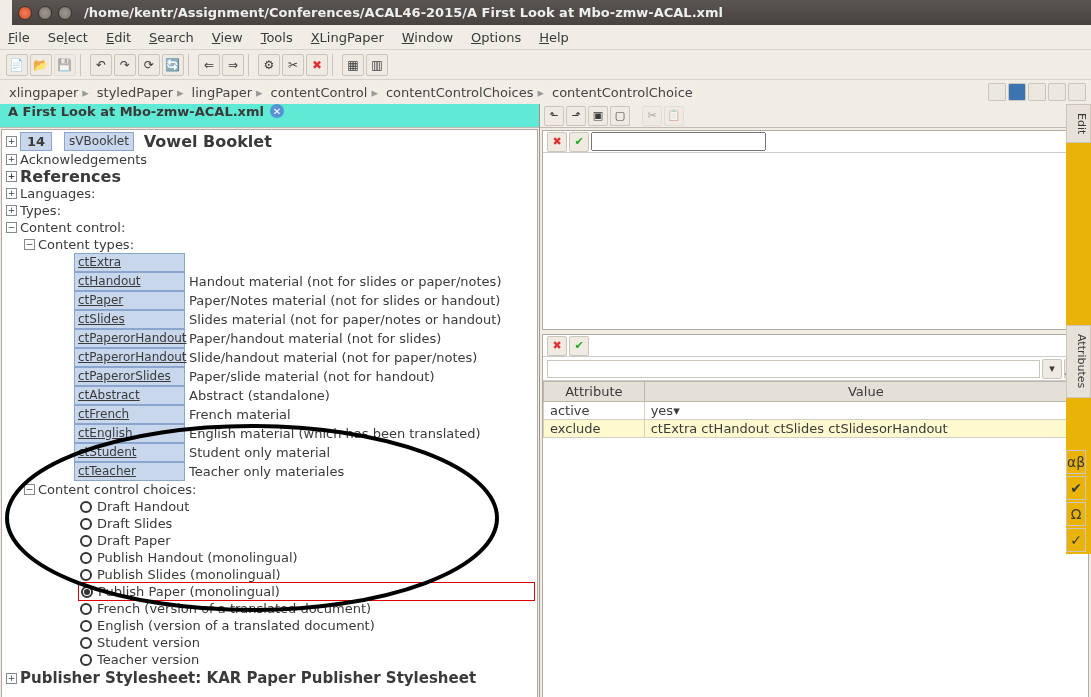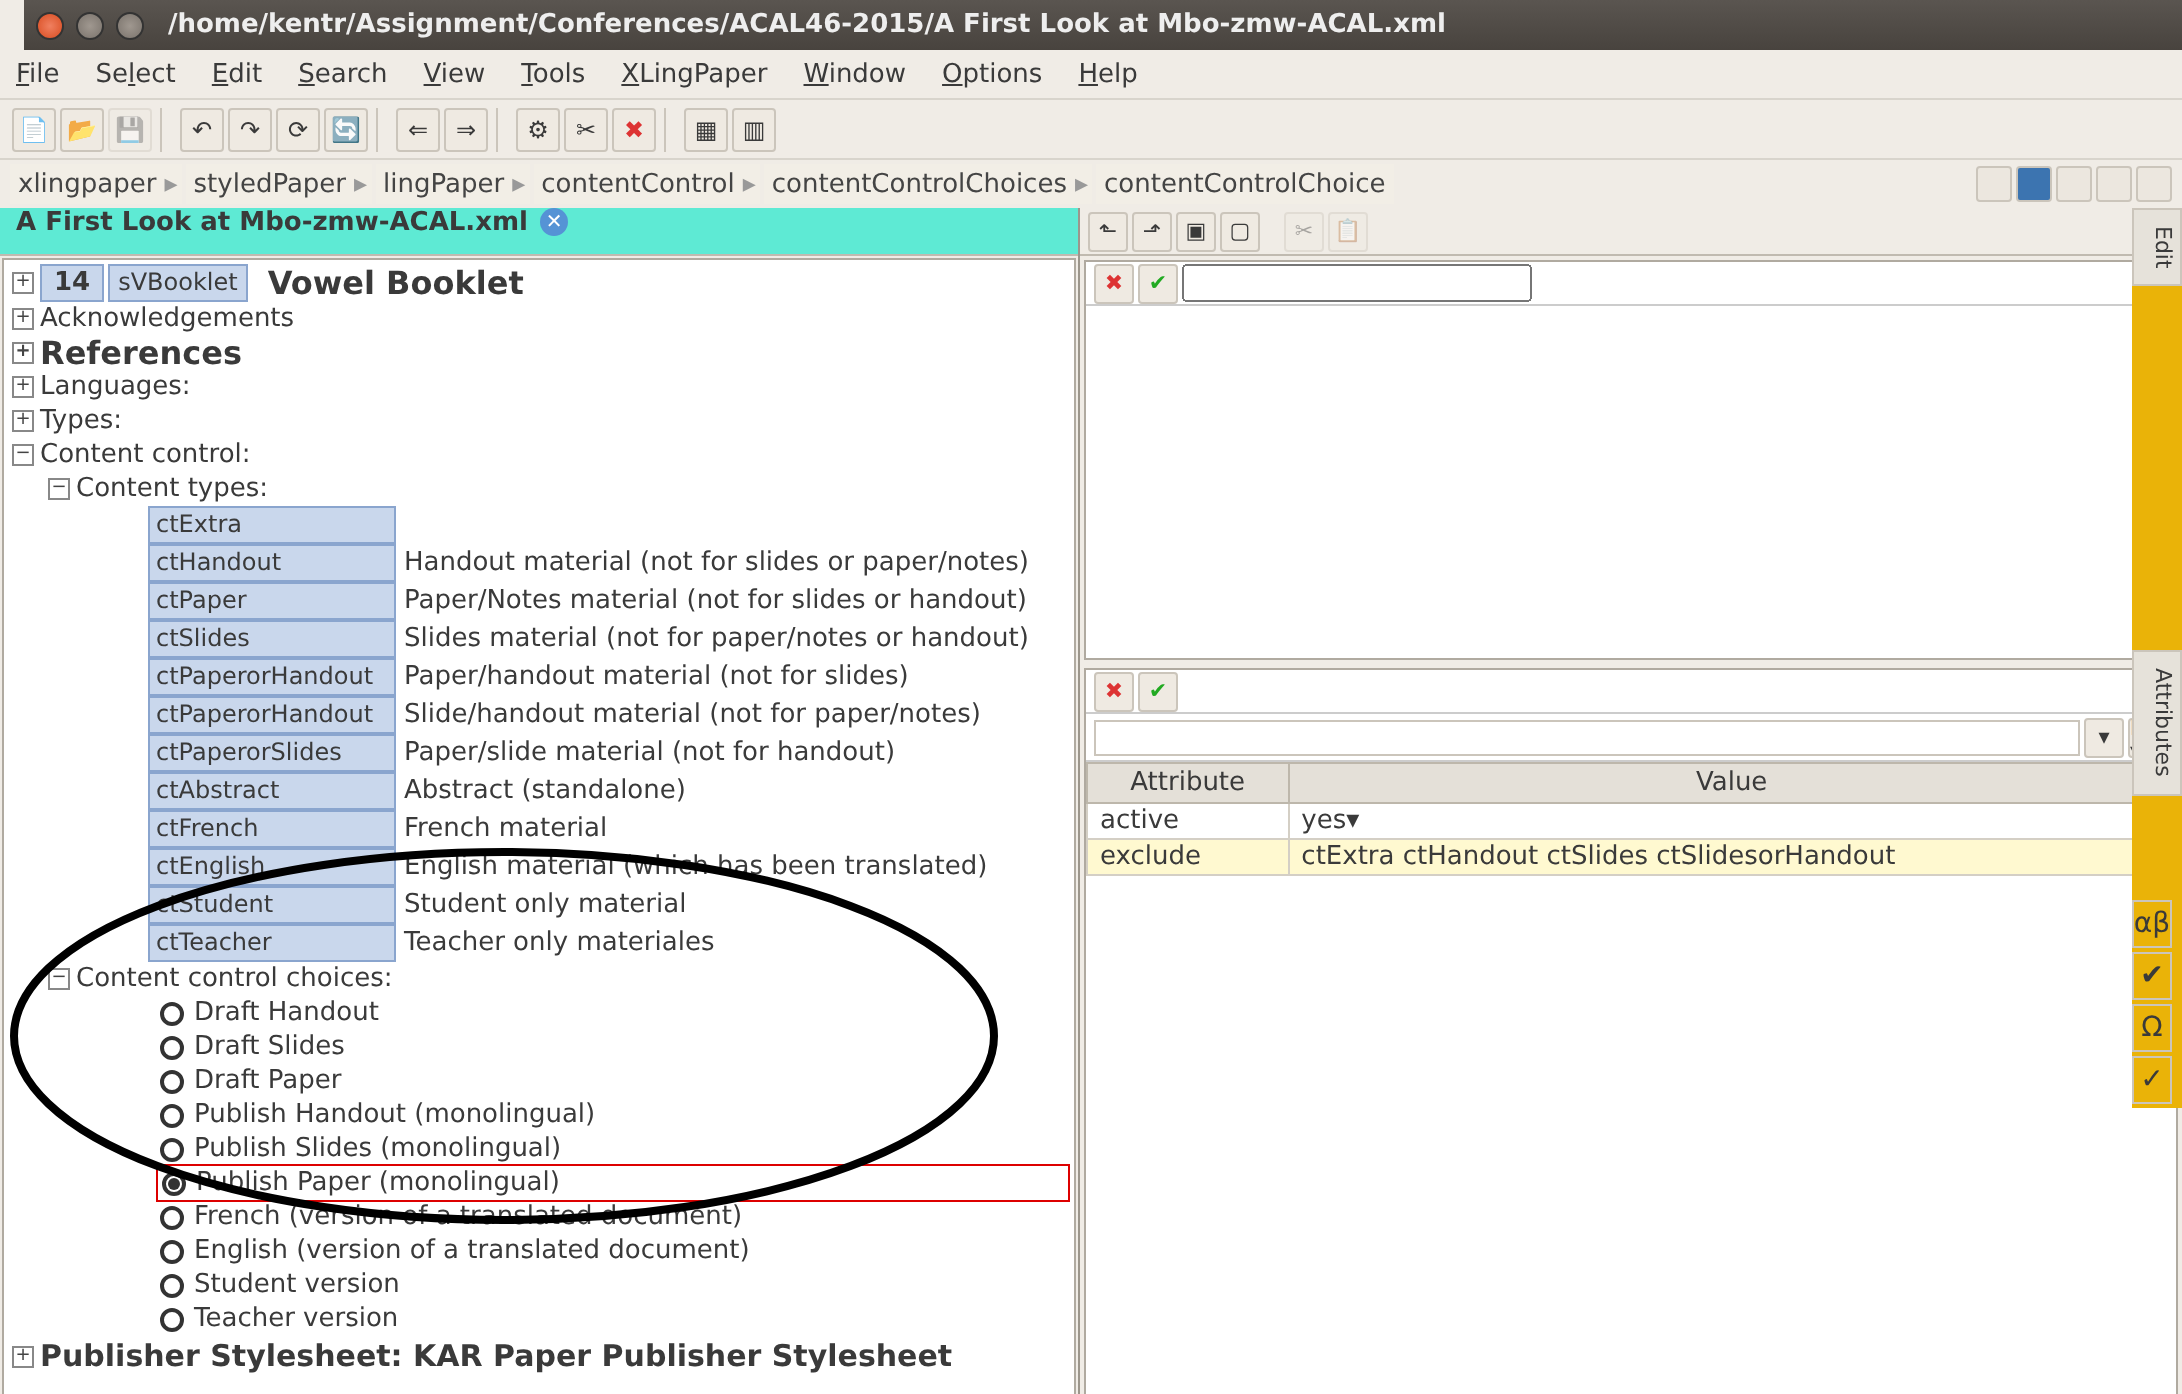--- a/index.html
+++ b/index.html
@@ -26,21 +26,21 @@
   .right { flex:1; display:flex; flex-direction:column; }
   .file-tab { height:24px; background:#5eead4; display:flex; align-items:flex-start; padding:0 8px; font-weight:bold; border-bottom:1px solid #c0bab0; }
   .file-tab .closer { width:14px; height:14px; border-radius:50%; background:#5593d5; color:#fff; display:flex; align-items:center; justify-content:center; font-size:10px; margin-left:6px; }
   .tree-scroll { flex:1; overflow:auto; background:#fff; border:1px solid #b0aaa0; margin:1px; position:relative; }
   .tree-content { padding:2px 4px 8px 4px; font-size:13px; line-height:17px; }
   .node { display:flex; align-items:center; }
   .exp { width:11px; height:11px; border:1px solid #888; background:#fff; font-size:9px; line-height:9px; display:flex; align-items:center; justify-content:center; margin-right:3px; color:#444; }
   .section-head { font-weight:bold; font-size:16px;text-align:right; }
   .num { background:#c9d7ec; border:1px solid #8aa5ce; padding:0 6px; font-weight:bold; }
   .tag { background:#c9d7ec; border:1px solid #8aa5ce; padding:0 4px; min-width:58px; display:inline-block; font-size:12px; }
-  .ctlabel { display:inline-block; width:124px; background:#c9d7ec; border:1px solid #8aa5ce; font-size:12px; padding:0 3px; margin-right:4px; }
+  .ctlabel { display:inline-block; width:111px; background:#c9d7ec; border:1px solid #8aa5ce; font-size:12px; padding:0 3px; margin-right:4px;text-decoration:underline; }
   .radio { display:inline-block; width:12px; height:12px; border:2px solid #333; border-radius:50%; margin-right:5px; vertical-align:middle; position:relative; }
   .radio.sel::after { content:""; position:absolute; top:1px; left:1px; width:6px; height:6px; border-radius:50%; background:#333; }
   .sel-line { border:1px solid #d00; padding:0 2px; margin:-1px -2px; }
   .pubstyle { font-weight:bold; font-size:15px; }
   
   .panel-toolbar { height:24px; display:flex; align-items:center; gap:2px; padding:0 4px; border-bottom:1px solid #c0bab0; }
   .ptb-btn { width:20px; height:20px; border:1px solid #cbc5bb; background:#efeae2; border-radius:2px; font-size:11px; display:flex; align-items:center; justify-content:center; }
   .edit-panel { height:200px; background:#fff; border:1px solid #b0aaa0; margin:2px; display:flex; flex-direction:column; }
   .edit-panel .confirm { height:22px; display:flex; align-items:center; gap:2px; padding:0 4px; border-bottom:1px solid #ccc; }
   .edit-panel textarea, .attr-panel input { flex:1; border:none; outline:none; font-size:13px; padding:2px 4px; background:transparent; }
@@ -137,21 +137,21 @@
   <div class="left">
     <div class="file-tab">
       <span>A First Look at Mbo-zmw-ACAL.xml</span>
       <span class="closer">✕</span>
     </div>
     <div class="tree-scroll">
       <div class="tree-content">
         <div class="node">
           <span class="exp">+</span>
           <span class="num">14</span>
-          <span class="tag" style="margin-left:2px">sVBooklet</span>
+          <span class="tag" style="margin-left:12px">sVBooklet</span>
           <span class="section-head" style="margin-left:10px">Vowel Booklet</span>
         </div>
         <div class="node">
             <span class="exp">+</span>
             <span>Acknowledgements</span>
           </div>
         <div class="node section-head">
             <span class="exp">+</span>
             <span>References</span>
           </div>

